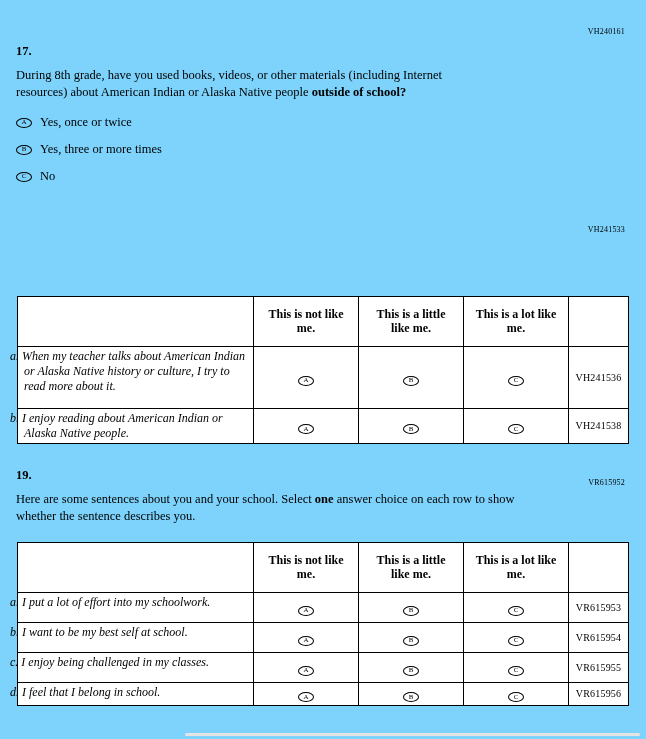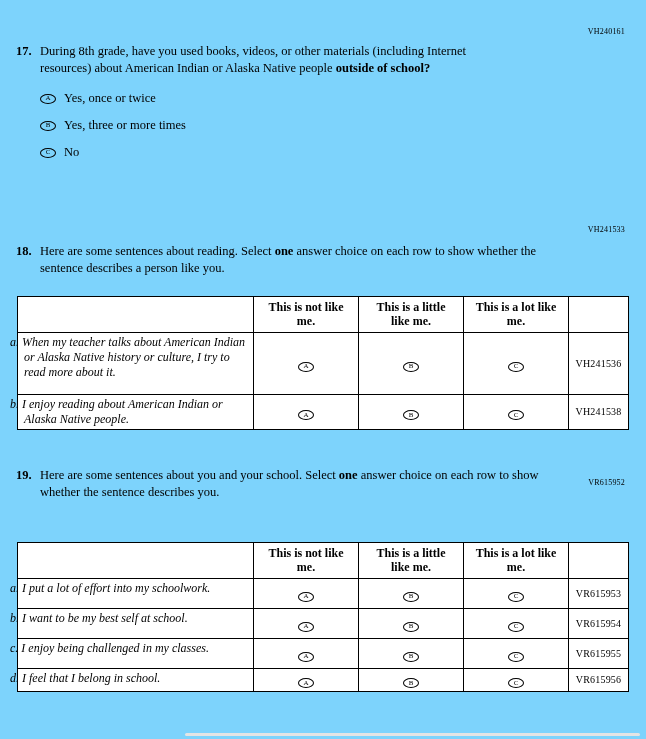--- a/index.html
+++ b/index.html
@@ -18,20 +18,21 @@
     right: 21px;
     font-size: 8px;
     letter-spacing: 0.2px;
     color: #000;
   }
   .question {
     position: absolute;
     left: 16px;
     display: flex;
     align-items: flex-start;
+    flex-direction: column;
   }
   .qnum {
     width: 24px;
     flex: 0 0 24px;
     font-weight: bold;
     font-size: 12.5px;
     line-height: 1.32;
   }
   .qbody { flex: 1; }
   .qtext {
@@ -80,21 +81,21 @@
     border: 1px solid #000;
     padding: 2px 6px;
   }
   .answer-table th {
     font-size: 12px;
     font-weight: bold;
     text-align: center;
     vertical-align: middle;
     line-height: 1.2;
     height: 30px;
-    padding: 3px 8px;
+    padding: 10px 8px;
   }
   .corner-cell { height: 30px; }
   .label-cell {
     font-size: 12px;
     line-height: 1.25;
     vertical-align: top;
     padding: 3px 6px 3px 20px;
     text-indent: -14px;
     font-style: italic;
   }
@@ -156,26 +157,20 @@
           <span class="bubble">
               <span class="bletter">C</span>
             </span>
           <span class="olabel">No</span>
         </div>
       </div>
     </div>
   </div>
 
   <div class="qcode" id="code-q18">VH241533</div>
-  <div class="question" id="q18">
-    <div class="qnum">18.</div>
-    <div class="qbody">
-      <p class="qtext q1819-text"><span>Here are some sentences about reading. Select </span><strong>one</strong><span> answer choice on each row to show whether the sentence describes a person like you.</span></p>
-    </div>
-  </div>
 
   <table class="answer-table" id="table-q18">
     <colgroup>
       <col style="width:236px">
         <col style="width:105px">
         <col style="width:105px">
         <col style="width:105px">
         <col style="width:60px">
     </colgroup>
     <tbody>

